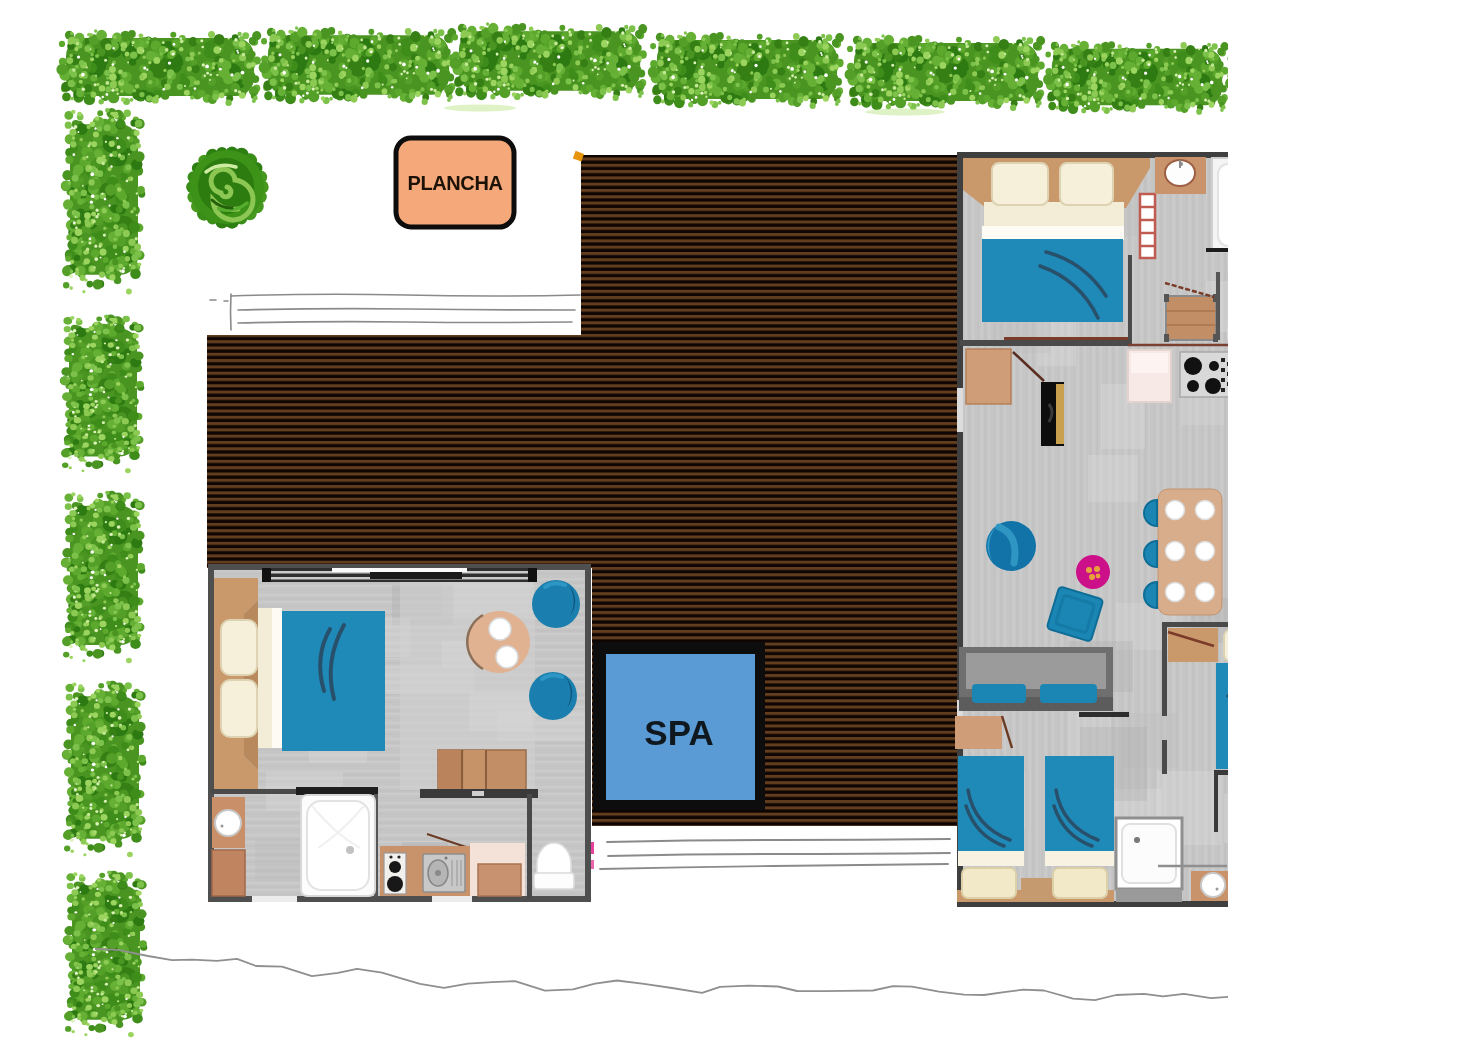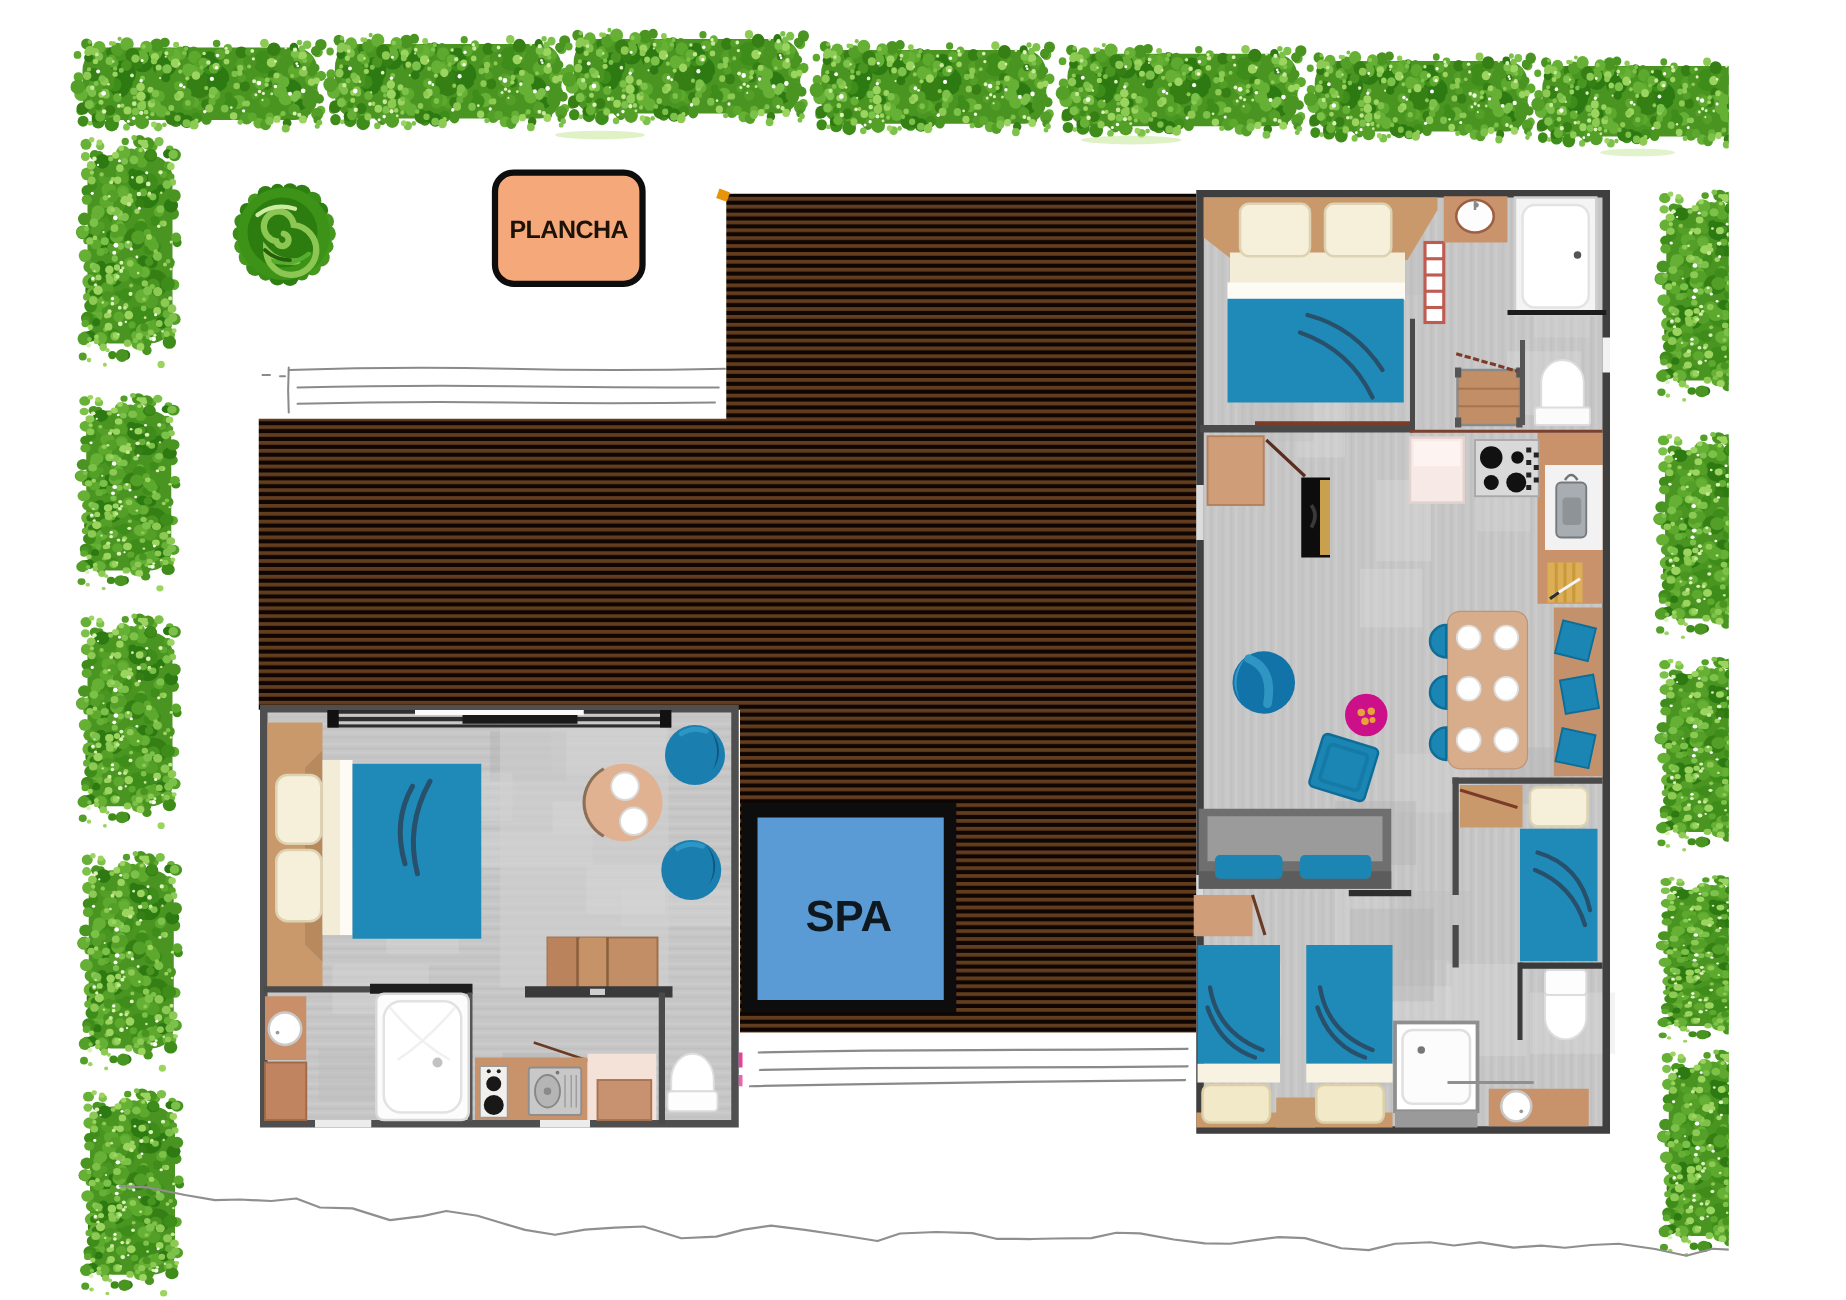--- a/index.html
+++ b/index.html
@@ -1,17 +1,17 @@
 <!DOCTYPE html>
 <html><head>
 <meta charset="utf-8">
 <title>Floorplan</title>
 <style>
 html,body{margin:0;padding:0;background:#ffffff;}
-#wrap{position:relative;width:1383px;height:1040px;overflow:hidden;font-family:"Liberation Sans",sans-serif;}
+#wrap{position:relative;width:1228px;height:1040px;overflow:hidden;font-family:"Liberation Sans",sans-serif;}
 </style>
 </head>
 <body>
 <div id="wrap">
 <svg width="1477" height="1040" viewBox="0 0 1477 1040" font-family="Liberation Sans, sans-serif">
 <defs>
 <pattern id="deckp" width="10" height="6.3" patternUnits="userSpaceOnUse">
           <rect width="10" height="6.3" fill="#623d1e"></rect>
           <rect y="3.0" width="10" height="3.3" fill="#0f0603"></rect>
         </pattern>

